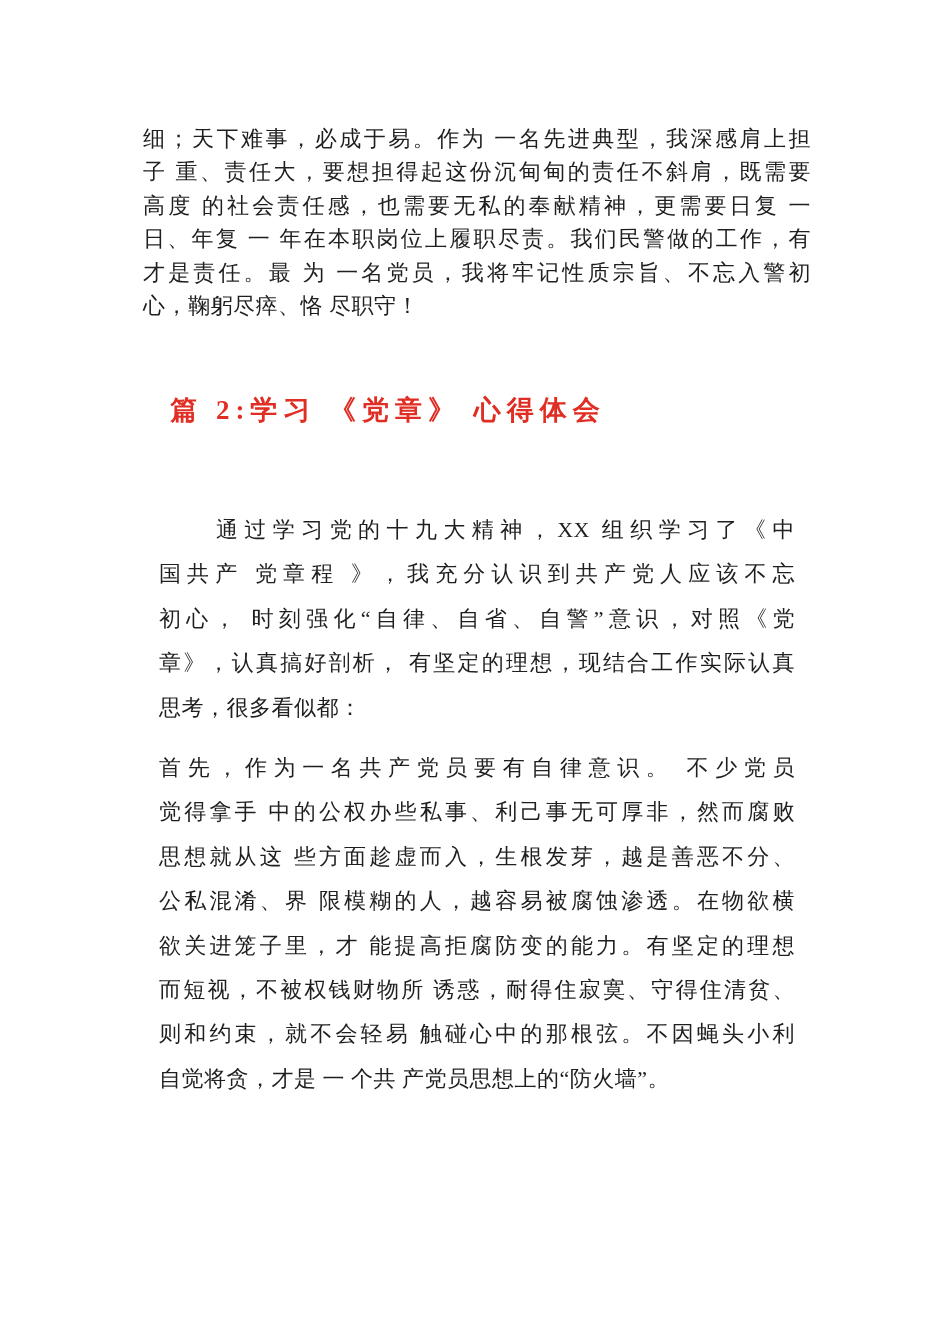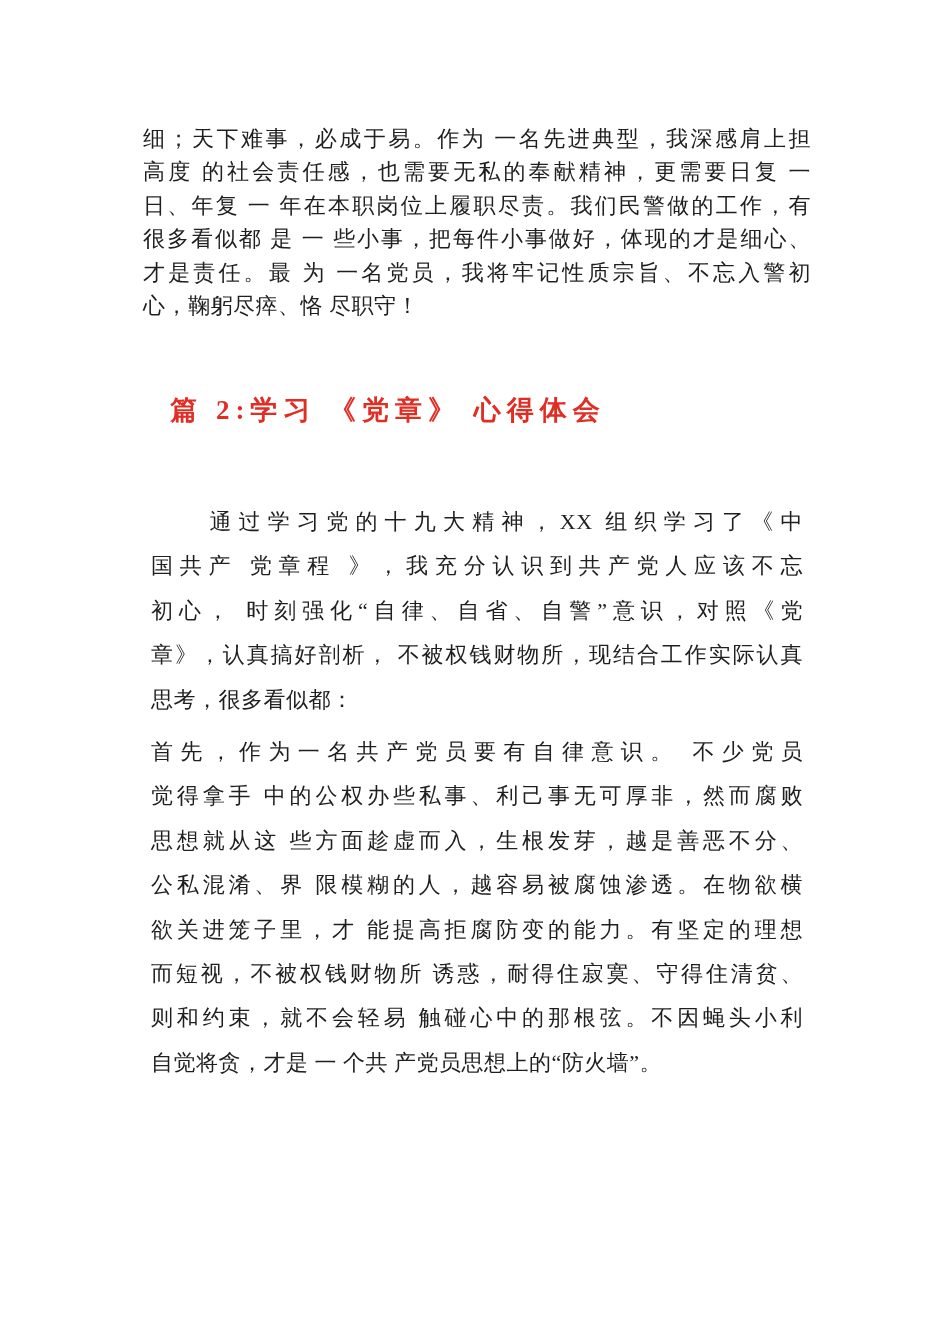--- a/index.html
+++ b/index.html
@@ -44,45 +44,45 @@
     left: 0;
     top: 392px;
     width: 776px;
     text-align: center;
     font-size: 27px;
     font-weight: bold;
     letter-spacing: 6px;
     color: #e02e24;
   }
   .para-block {
-    margin: 8px;
+    margin: 16px;
   }
 </style>
 </head>
 <body>
 
 <div class="page">
 
   <div class="para para-tight">
       <div class="line">细；天下难事，必成于易。作为 一名先进典型，我深感肩上担</div>
+      <div class="line">子 重、责任大，要想担得起这份沉甸甸的责任不斜肩，既需要</div>
       <div class="line">高度 的社会责任感，也需要无私的奉献精神，更需要日复 一</div>
       <div class="line">日、年复 一 年在本职岗位上履职尽责。我们民警做的工作，有</div>
-      <div class="line">很多看似都 是 一 些小事，把每件小事做好，体现的才是细心、</div>
       <div class="line">才是责任。最 为 一名党员，我将牢记性质宗旨、不忘入警初</div>
       <div class="line line-last">心，鞠躬尽瘁、恪 尽职守！</div>
     </div>
 
   <div class="section-heading">篇 2:学习 《党章》 心得体会</div>
 
   <div class="para section-body">
     <div class="para-block">
         <div class="line">　　通过学习党的十九大精神，XX 组织学习了《中</div>
         <div class="line">国共产 党章程 》，我充分认识到共产党人应该不忘</div>
         <div class="line">初心， 时刻强化“自律、自省、自警”意识，对照《党</div>
-        <div class="line">章》，认真搞好剖析， 不被权钱财物所，现结合工作实际认真</div>
+        <div class="line">章》，认真搞好剖析， 有坚定的理想，现结合工作实际认真</div>
         <div class="line line-last">思考，很多看似都：</div>
       </div>
     <div class="para-block">
         <div class="line">首先，作为一名共产党员要有自律意识。 不少党员</div>
         <div class="line">觉得拿手 中的公权办些私事、利己事无可厚非，然而腐败</div>
         <div class="line">思想就从这 些方面趁虚而入，生根发芽，越是善恶不分、</div>
         <div class="line">公私混淆、界 限模糊的人，越容易被腐蚀渗透。在物欲横</div>
         <div class="line">欲关进笼子里，才 能提高拒腐防变的能力。有坚定的理想</div>
         <div class="line">而短视，不被权钱财物所 诱惑，耐得住寂寞、守得住清贫、</div>
         <div class="line">则和约束，就不会轻易 触碰心中的那根弦。不因蝇头小利</div>

